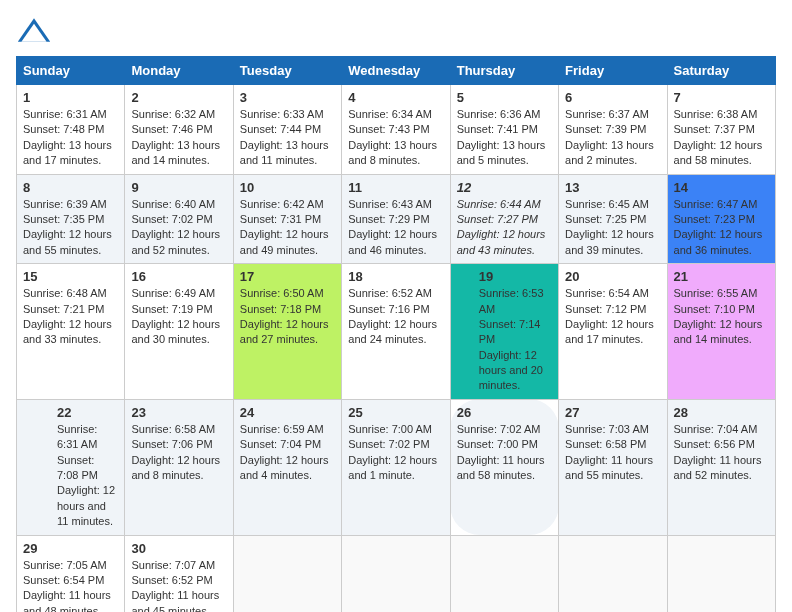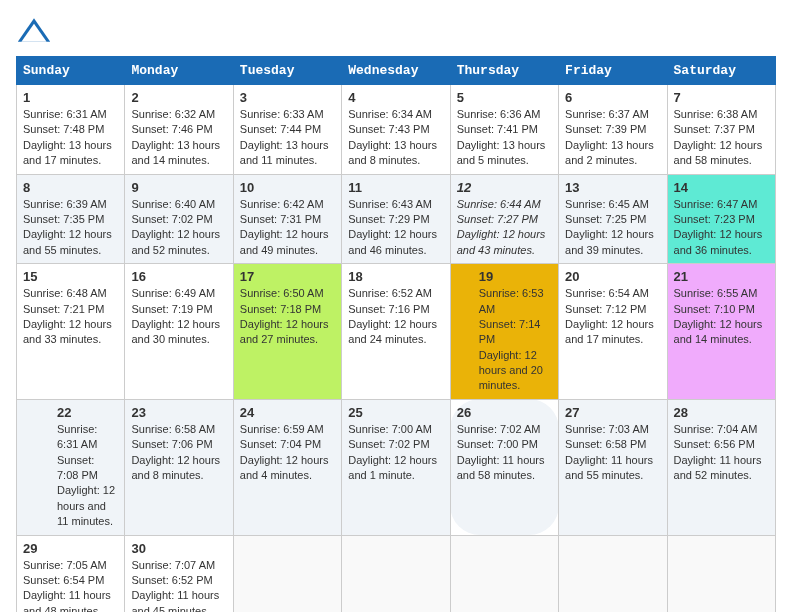--- a/index.html
+++ b/index.html
@@ -33,21 +33,20 @@
 
     .calendar { width: 100%; border-collapse: collapse; }
     .calendar th {
       background: #1a6bb5;
       color: #fff;
       font-size: 13px;
       font-weight: bold;
       padding: 6px 6px;
       text-align: left;
       border: 1px solid #1a6bb5;
-      font-family: Liberation Mono, monospace;
     }
     .calendar td {
       vertical-align: top;
       border: 1px solid #ccc;
       padding: 5px 6px;
       font-size: 11px;
       color: #333;
       width: calc(100% / 7);
       min-height: 75px;
     }
@@ -137,21 +136,21 @@
           <div class="cell-text"><span>Sunrise: 6:43 AM</span><br><span>Sunset: 7:29 PM</span><br><span>Daylight: 12 hours and 46 minutes.</span></div>
         </td>
         <td style="background: rgb(240, 244, 248); font-style: italic;">
           <span class="day-num">12</span>
           <div class="cell-text"><span>Sunrise: 6:44 AM</span><br><span>Sunset: 7:27 PM</span><br><span>Daylight: 12 hours and 43 minutes.</span></div>
         </td>
         <td style="background: rgb(240, 244, 248);">
           <span class="day-num">13</span>
           <div class="cell-text"><span>Sunrise: 6:45 AM</span><br><span>Sunset: 7:25 PM</span><br><span>Daylight: 12 hours and 39 minutes.</span></div>
         </td>
-        <td style="background: #5eead4;">
+        <td style="background: #3b82f6;">
           <span class="day-num">14</span>
           <div class="cell-text"><span>Sunrise: 6:47 AM</span><br><span>Sunset: 7:23 PM</span><br><span>Daylight: 12 hours and 36 minutes.</span></div>
         </td>
       </tr>
       <tr>
         <td style="background: rgb(255, 255, 255);">
           <span class="day-num">15</span>
           <div class="cell-text"><span>Sunrise: 6:48 AM</span><br><span>Sunset: 7:21 PM</span><br><span>Daylight: 12 hours and 33 minutes.</span></div>
         </td>
         <td style="background: rgb(255, 255, 255);">
@@ -159,21 +158,21 @@
           <div class="cell-text"><span>Sunrise: 6:49 AM</span><br><span>Sunset: 7:19 PM</span><br><span>Daylight: 12 hours and 30 minutes.</span></div>
         </td>
         <td style="background: #bef264;">
           <span class="day-num">17</span>
           <div class="cell-text"><span>Sunrise: 6:50 AM</span><br><span>Sunset: 7:18 PM</span><br><span>Daylight: 12 hours and 27 minutes.</span></div>
         </td>
         <td style="background: rgb(255, 255, 255);">
           <span class="day-num">18</span>
           <div class="cell-text"><span>Sunrise: 6:52 AM</span><br><span>Sunset: 7:16 PM</span><br><span>Daylight: 12 hours and 24 minutes.</span></div>
         </td>
-        <td style="background: #eab308; padding-left: 28px;">
+        <td style="background: #14b8a6; padding-left: 28px;">
           <span class="day-num">19</span>
           <div class="cell-text"><span>Sunrise: 6:53 AM</span><br><span>Sunset: 7:14 PM</span><br><span>Daylight: 12 hours and 20 minutes.</span></div>
         </td>
         <td style="background: rgb(255, 255, 255);">
           <span class="day-num">20</span>
           <div class="cell-text"><span>Sunrise: 6:54 AM</span><br><span>Sunset: 7:12 PM</span><br><span>Daylight: 12 hours and 17 minutes.</span></div>
         </td>
         <td style="background: #f0abfc;">
           <span class="day-num">21</span>
           <div class="cell-text"><span>Sunrise: 6:55 AM</span><br><span>Sunset: 7:10 PM</span><br><span>Daylight: 12 hours and 14 minutes.</span></div>

